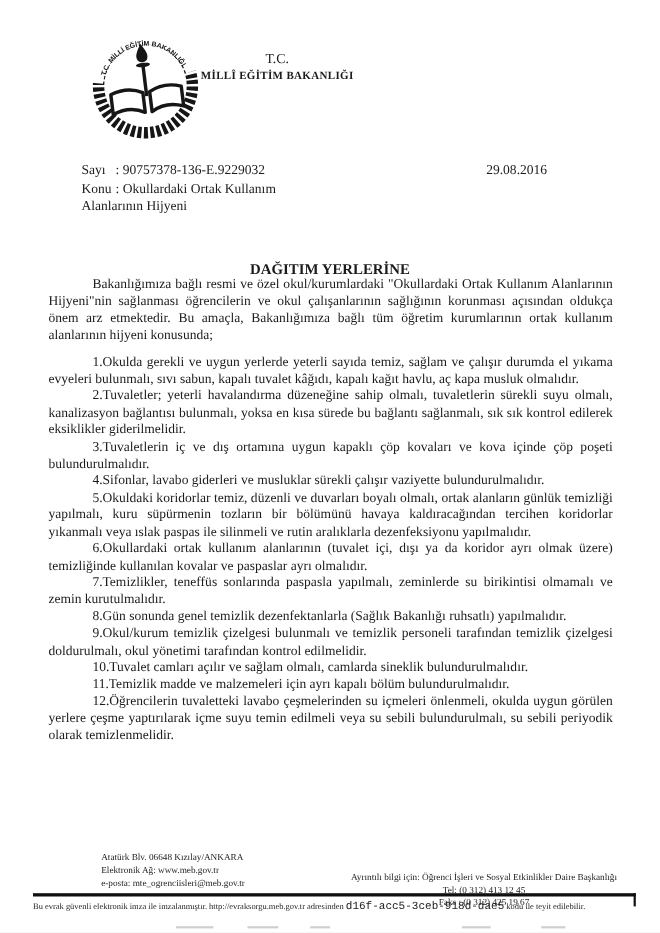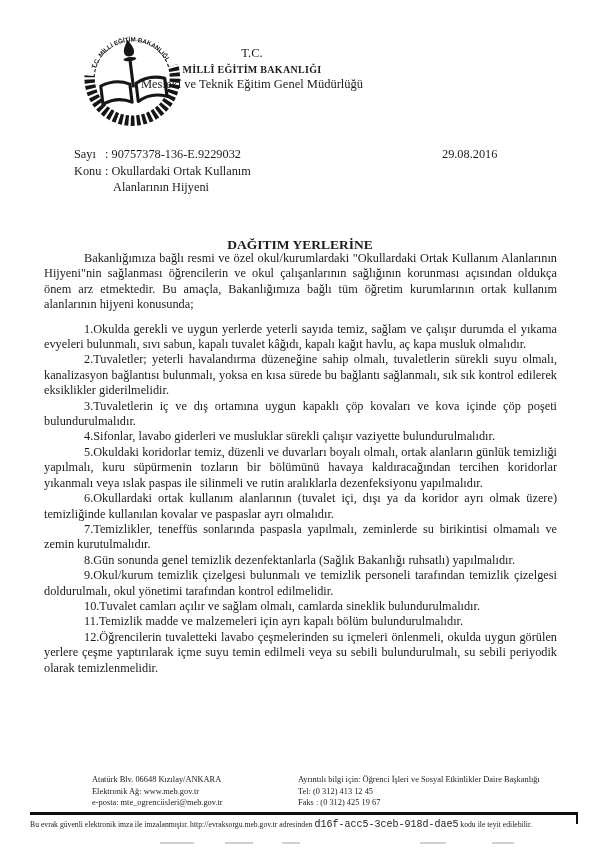--- a/index.html
+++ b/index.html
@@ -16,32 +16,32 @@
   .logo { position:absolute; left:80px; top:24px; width:104px; height:104px; transform:rotate(-7deg); }
   
   .header-block { position:absolute; top:46px; left:0; width:504px; text-align:center; line-height:15.5px; }
   .hdr-tc { font-size:12.5px; }
   .hdr-ministry { font-size:10px; font-weight:bold; letter-spacing:.3px; }
   .hdr-directorate { font-size:12.5px; }
   
   .meta { position:absolute; top:146px; left:74px; font-size:12.3px; line-height:16.5px; }
   .meta-row { display:flex; }
   .meta-label { display:inline-block; width:31px; }
-  .meta-cont { margin-left:39px; }
+  .meta-cont { }
   .date { position:absolute; top:147px; left:442px; font-size:12.3px; }
   
   .heading { position:absolute; top:221px; left:0; width:600px; text-align:center; font-weight:bold; font-size:13.5px;margin-top:16px; }
   
   .body-block { position:absolute; top:251px; left:44px; width:513px; font-size:12.3px; line-height:15.4px; text-align:justify; }
   .body-block p { margin:0; text-indent:40px; }
   .body-block p.intro { margin-bottom:9px; }
   
   .footer { position:absolute; top:772px; left:0; width:600px; font-size:8.4px; line-height:11.6px; }
   .footer-left { position:absolute; left:92px; top:2px; }
-  .footer-right { position:absolute; left:298px; top:2px; width:284px; }
+  .footer-right { position:absolute; left:298px; top:20px; width:284px; text-align:center; }
   
   .rule { position:absolute; top:812px; left:30px; width:548px; height:3px; background:#101010; }
   .rule-tick { position:absolute; top:812px; left:576px; width:2px; height:12px; background:#101010; }
   .verification { position:absolute; top:819px; left:30px; width:560px; font-size:7.7px; white-space:nowrap; }
   .verification .code { font-family:"Liberation Mono", monospace; font-size:10px; letter-spacing:0; }
   .smudge { position:absolute; height:2px; background:#cfcfcf; top:842px; }
 </style>
 </head>
 <body>
 
@@ -61,21 +61,20 @@
     </g>
     <g fill="none" stroke="#161616" stroke-width="3" stroke-linejoin="round">
       <path d="M19,56 Q34,50.5 47,57.5 L47,75 Q34,67.5 19,73.5 Z"></path>
       <path d="M81,56 Q66,50.5 53,57.5 L53,75 Q66,67.5 81,73.5 Z"></path>
     </g>
   </svg>
 
   <div class="header-block">
     <div class="hdr-tc">T.C.</div>
     <div class="hdr-ministry">MİLLÎ EĞİTİM BAKANLIĞI</div>
-    <div class="hdr-directorate">Meslekî ve Teknik Eğitim Genel Müdürlüğü</div>
   </div>
 
   <div class="meta">
     <div class="meta-row">
       <span class="meta-label">Sayı</span>
       <span>: 90757378-136-E.9229032</span>
     </div>
     <div class="meta-row">
       <span class="meta-label">Konu</span>
       <span>: Okullardaki Ortak Kullanım</span>

